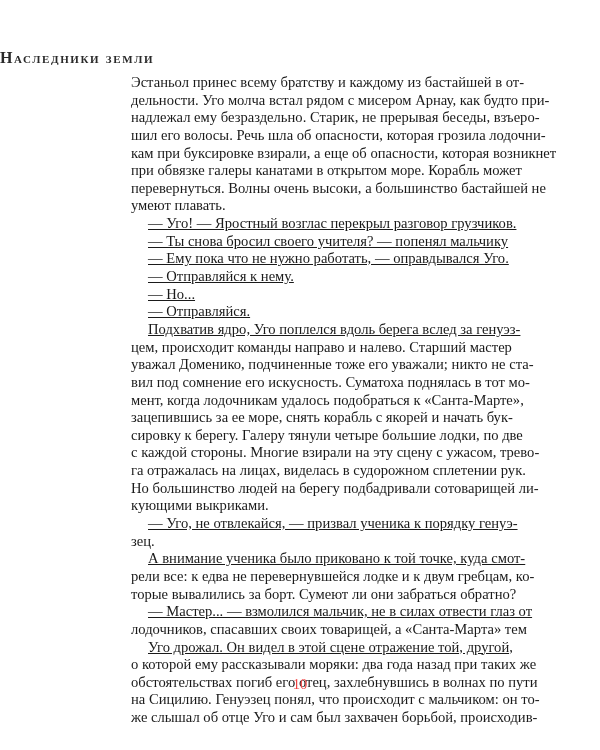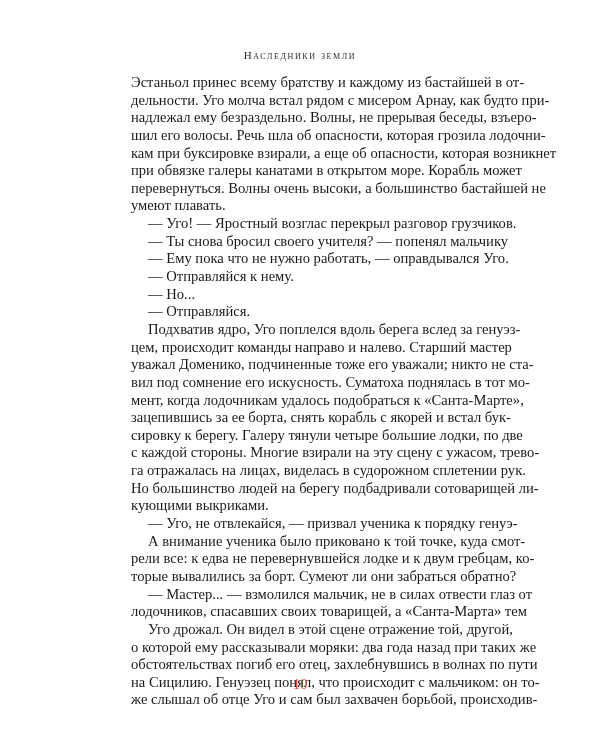--- a/index.html
+++ b/index.html
@@ -13,25 +13,25 @@
       position: relative;
       overflow: hidden;
       font-family: "Liberation Serif", "DejaVu Serif", serif;
       color: #1a1a1a;
     }
     .running-head {
       position: absolute;
       top: 49px;
       left: 0;
       width: 600px;
-      text-align: center;
-      font-size: 11px;
+      font-size: 16px;
       letter-spacing: 1.6px;
       font-variant: small-caps;
       color: #2a2a2a;
+      font-weight: bold;
     }
     .body-text {
       position: absolute;
       top: 74px;
       left: 131px;
       width: 364px;
       font-size: 14.6px;
       line-height: 17.65px;
     }
     .line {
@@ -39,63 +39,65 @@
       white-space: nowrap;
       height: 17.65px;
       text-align: justify;
       text-align-last: justify;
     }
     .line.last {
       text-align-last: left;
     }
     .line.indent {
       padding-left: 17px;
+      text-decoration: underline;
     }
     .page-number {
       position: absolute;
       top: 676px;
       left: 0;
       width: 600px;
       text-align: center;
       font-size: 14.6px;
       color: #ef4444;
     }
   </style>
 </head>
 <body>
 
 <div class="running-head">Наследники земли</div>
 
 <div class="body-text" id="body-text">
     <span class="line">Эстаньол принес всему братству и каждому из бастайшей в от-</span>
     <span class="line">дельности. Уго молча встал рядом с мисером Арнау, как будто при-</span>
-    <span class="line">надлежал ему безраздельно. Волны, не прерывая беседы, взъеро-</span>
+    <span class="line">надлежал ему безраздельно. Старик, не прерывая беседы, взъеро-</span>
     <span class="line">шил его волосы. Речь шла об опасности, которая грозила лодочни-</span>
     <span class="line">кам при буксировке взирали, а еще об опасности, которая возникнет</span>
     <span class="line">при обвязке галеры канатами в открытом море. Корабль может</span>
     <span class="line">перевернуться. Волны очень высоки, а большинство бастайшей не</span>
     <span class="line last">умеют плавать.</span>
     <span class="line indent last">— Уго! — Яростный возглас перекрыл разговор грузчиков.</span>
     <span class="line indent">— Ты снова бросил своего учителя? — попенял мальчику</span>
     <span class="line indent last">— Ему пока что не нужно работать, — оправдывался Уго.</span>
     <span class="line indent last">— Отправляйся к нему.</span>
     <span class="line indent last">— Но...</span>
     <span class="line indent last">— Отправляйся.</span>
     <span class="line indent">Подхватив ядро, Уго поплелся вдоль берега вслед за генуэз-</span>
     <span class="line">цем, происходит команды направо и налево. Старший мастер</span>
     <span class="line">уважал Доменико, подчиненные тоже его уважали; никто не ста-</span>
     <span class="line">вил под сомнение его искусность. Суматоха поднялась в тот мо-</span>
     <span class="line">мент, когда лодочникам удалось подобраться к «Санта-Марте»,</span>
-    <span class="line">зацепившись за ее борта, снять корабль с якорей и встал бук-</span>
+    <span class="line">зацепившись за ее море, снять корабль с якорей и начать бук-</span>
     <span class="line">сировку к берегу. Галеру тянули четыре большие лодки, по две</span>
     <span class="line">с каждой стороны. Многие взирали на эту сцену с ужасом, трево-</span>
     <span class="line">га отражалась на лицах, виделась в судорожном сплетении рук.</span>
     <span class="line">Но большинство людей на берегу подбадривали сотоварищей ли-</span>
     <span class="line last">кующими выкриками.</span>
     <span class="line indent">— Уго, не отвлекайся, — призвал ученика к порядку генуэ-</span>
+    <span class="line last">зец.</span>
     <span class="line indent">А внимание ученика было приковано к той точке, куда смот-</span>
     <span class="line">рели все: к едва не перевернувшейся лодке и к двум гребцам, ко-</span>
     <span class="line last">торые вывалились за борт. Сумеют ли они забраться обратно?</span>
     <span class="line indent">— Мастер... — взмолился мальчик, не в силах отвести глаз от</span>
     <span class="line">лодочников, спасавших своих товарищей, а «Санта-Марта» тем</span>
     <span class="line indent">Уго дрожал. Он видел в этой сцене отражение той, другой,</span>
     <span class="line">о которой ему рассказывали моряки: два года назад при таких же</span>
     <span class="line">обстоятельствах погиб его отец, захлебнувшись в волнах по пути</span>
     <span class="line">на Сицилию. Генуэзец понял, что происходит с мальчиком: он то-</span>
     <span class="line">же слышал об отце Уго и сам был захвачен борьбой, происходив-</span>

